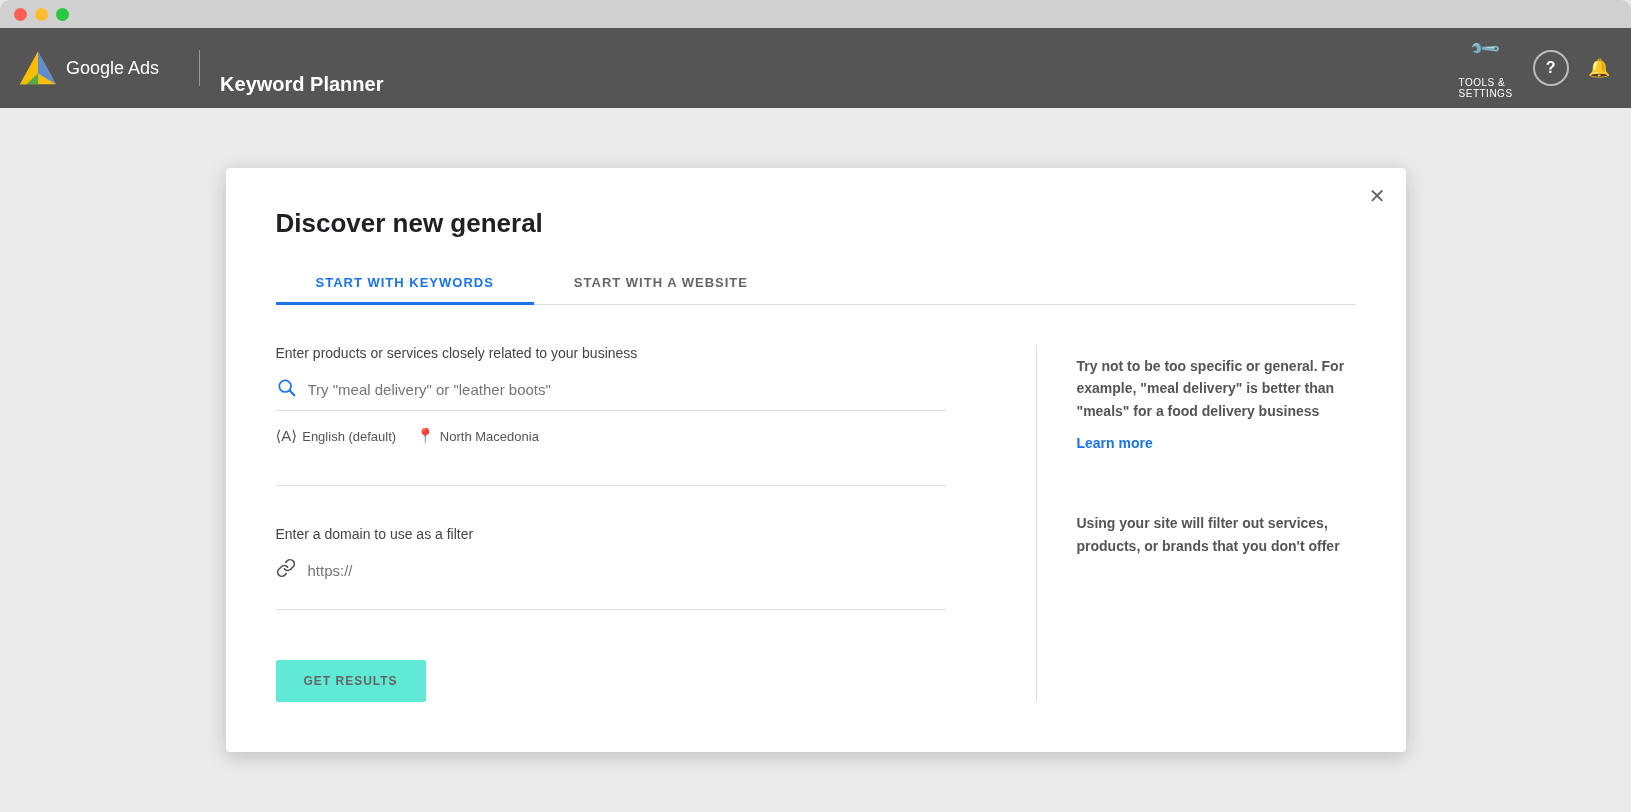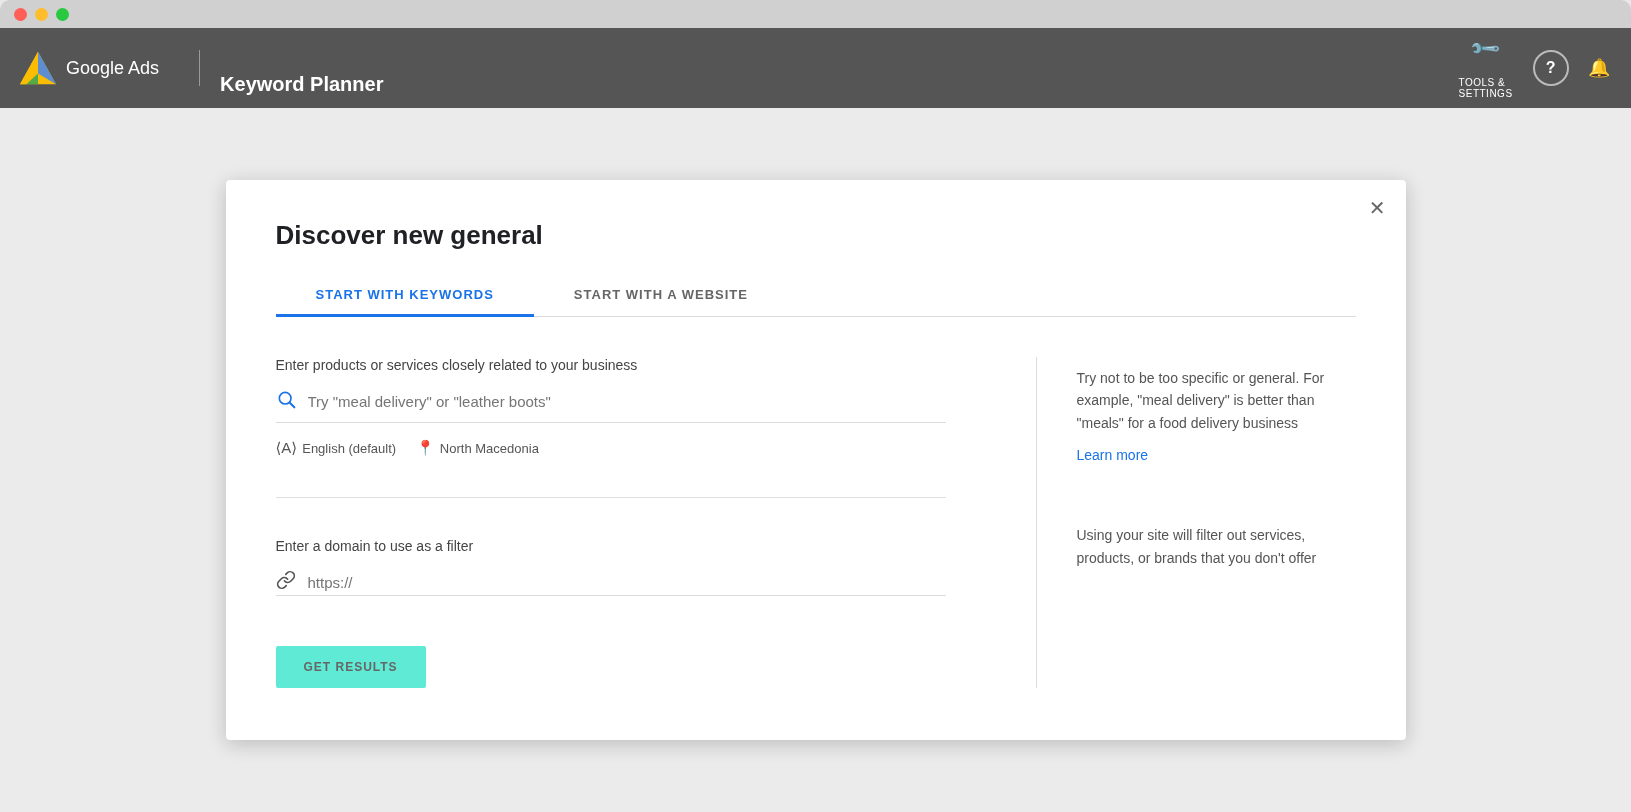--- a/index.html
+++ b/index.html
@@ -178,20 +178,21 @@
     .col-divider {
       width: 1px;
       background: #dadce0;
       margin: 0 40px;
       align-self: stretch;
     }
     .col-right {
       flex: 1;
       padding-left: 0;
       padding-top: 10px;
+      font-weight: bold;
     }
 
     
     .section-label {
       font-size: 14px;
       color: #444;
       margin-bottom: 16px;
     }
     .input-row {
       display: flex;
@@ -227,21 +228,21 @@
       gap: 5px;
     }
     .meta-icon {
       font-size: 15px;
       color: #555;
     }
     .domain-input-row {
       display: flex;
       align-items: center;
       border-bottom: 1px solid #dadce0;
-      padding-bottom: 0;
+      padding-bottom: 26px;
       margin-bottom: 10px;
     }
     .link-icon {
       font-size: 18px;
       color: #555;
       margin-right: 12px;
     }
 
     
     .hint-text {

